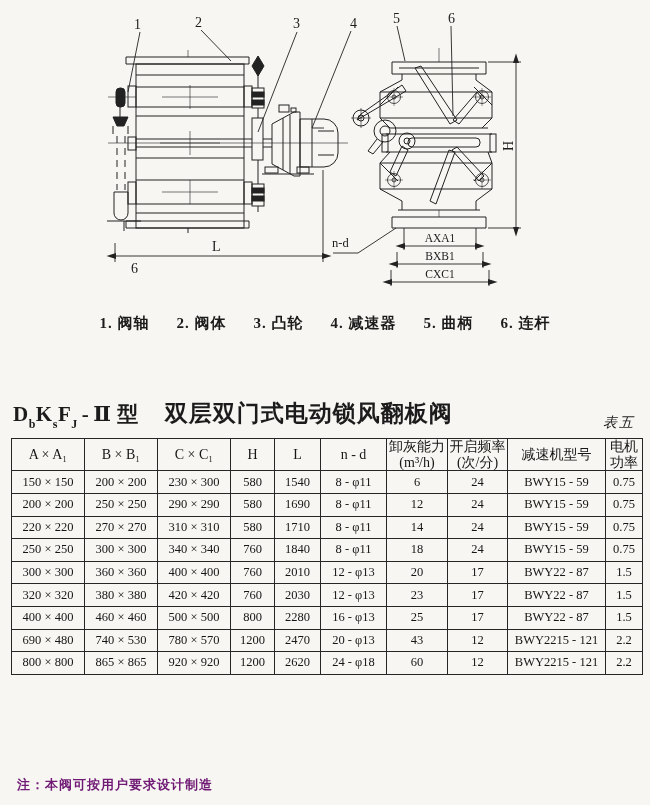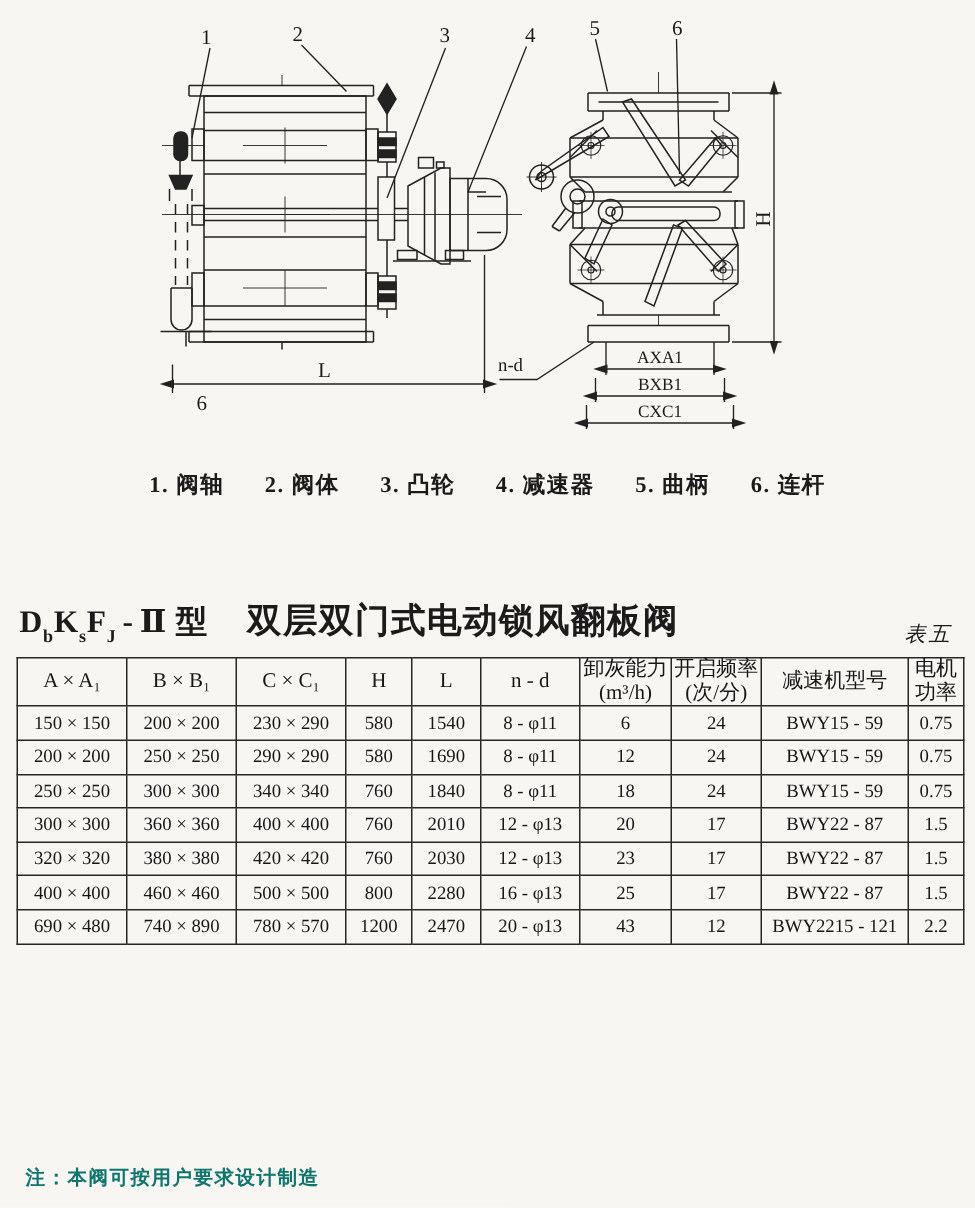--- a/index.html
+++ b/index.html
@@ -38,21 +38,21 @@
   table.spec th, table.spec td{
     border:1px solid #262626; padding:0 1px;
     font-weight:normal; color:#161616;
   }
   table.spec th{ height:29px; line-height:1.12; white-space:pre-line; font-size:14px;text-align:center; }
   table.spec td{ height:21.6px; white-space:nowrap; overflow:hidden; }
 
   .note{
     position:absolute; top:776px; left:17px;
     font-family:Liberation Serif, serif;
-    font-size:13px; font-weight:bold; letter-spacing:1px; color:#0f766e;
+    font-size:13px; font-weight:bold; letter-spacing:1px; color:#701a75;
   }
 </style>
 </head>
 <body>
 
 <div class="page">
 
   
   <svg width="650" height="300" viewBox="0 0 650 300">
     <defs>
@@ -273,21 +273,21 @@
 (次/分)</th>
           <th>减速机型号</th>
           <th>电机
 功率</th>
         </tr>
     </thead>
     <tbody>
         <tr>
           <td>150 × 150</td>
           <td>200 × 200</td>
-          <td>230 × 290</td>
+          <td>230 × 300</td>
           <td>580</td>
           <td>1540</td>
           <td>8 - φ11</td>
           <td>6</td>
           <td>24</td>
           <td>BWY15 - 59</td>
           <td>0.75</td>
         </tr>
         <tr>
           <td>200 × 200</td>
@@ -295,20 +295,32 @@
           <td>290 × 290</td>
           <td>580</td>
           <td>1690</td>
           <td>8 - φ11</td>
           <td>12</td>
           <td>24</td>
           <td>BWY15 - 59</td>
           <td>0.75</td>
         </tr>
         <tr>
+          <td>220 × 220</td>
+          <td>270 × 270</td>
+          <td>310 × 310</td>
+          <td>580</td>
+          <td>1710</td>
+          <td>8 - φ11</td>
+          <td>14</td>
+          <td>24</td>
+          <td>BWY15 - 59</td>
+          <td>0.75</td>
+        </tr>
+        <tr>
           <td>250 × 250</td>
           <td>300 × 300</td>
           <td>340 × 340</td>
           <td>760</td>
           <td>1840</td>
           <td>8 - φ11</td>
           <td>18</td>
           <td>24</td>
           <td>BWY15 - 59</td>
           <td>0.75</td>
@@ -344,29 +356,41 @@
           <td>800</td>
           <td>2280</td>
           <td>16 - φ13</td>
           <td>25</td>
           <td>17</td>
           <td>BWY22 - 87</td>
           <td>1.5</td>
         </tr>
         <tr>
           <td>690 × 480</td>
-          <td>740 × 890</td>
+          <td>740 × 530</td>
           <td>780 × 570</td>
           <td>1200</td>
           <td>2470</td>
           <td>20 - φ13</td>
           <td>43</td>
           <td>12</td>
           <td>BWY2215 - 121</td>
           <td>2.2</td>
         </tr>
+        <tr>
+          <td>800 × 800</td>
+          <td>865 × 865</td>
+          <td>920 × 920</td>
+          <td>1200</td>
+          <td>2620</td>
+          <td>24 - φ18</td>
+          <td>60</td>
+          <td>12</td>
+          <td>BWY2215 - 121</td>
+          <td>2.2</td>
+        </tr>
       </tbody>
   </table>
 
   
   <div class="note">注：本阀可按用户要求设计制造</div>
 
 </div>
 
 </body></html>

